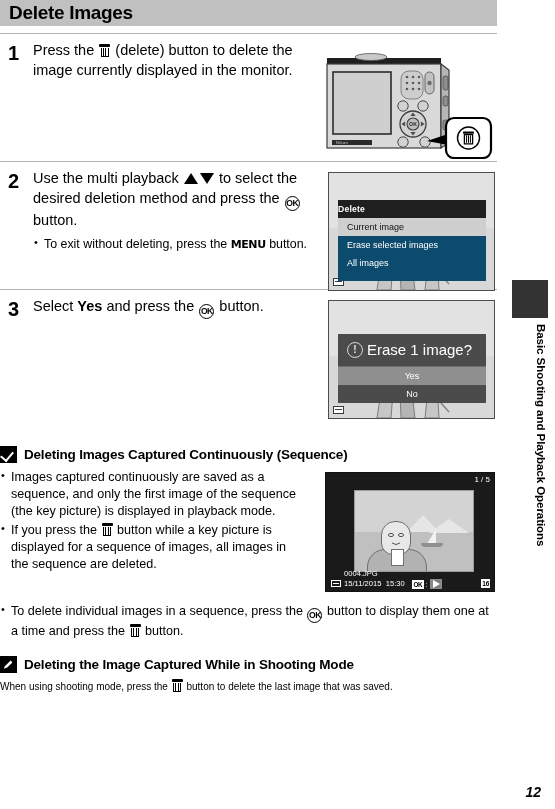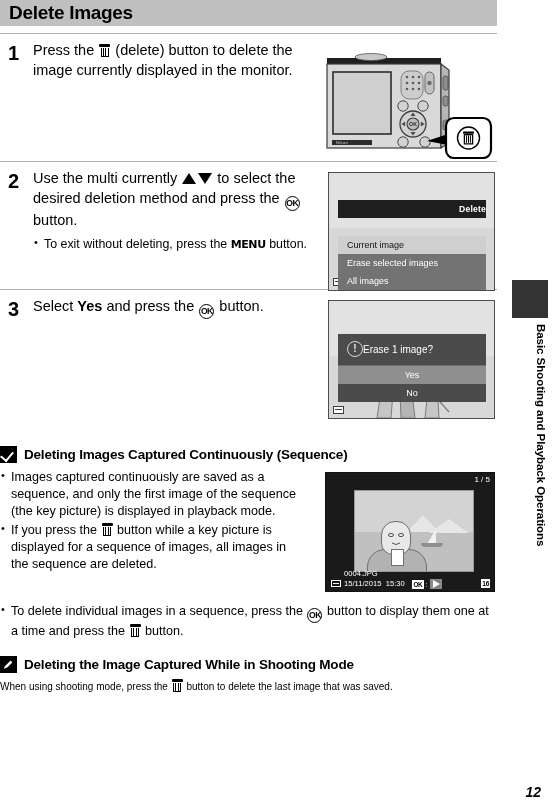--- a/index.html
+++ b/index.html
@@ -101,37 +101,37 @@
     border:1.4px solid #3a3a3a; background:#fff; box-sizing:border-box;
   }
   .mini-badge:after {
     content:""; position:absolute; left:1px; top:2px; right:1px; height:1.4px; background:#3a3a3a;
   }
 
   
   .menu-ov { position:absolute; left:9px; top:27px; width:148px; }
   .menu-title {
     background:#1f1f1f; color:#fff; font-size:8.6px; font-weight:bold;
-    text-align:right; padding:3.5px 0 4px; letter-spacing:0.2px;
-  }
-  .menu-items { background:#737373; padding:0 0 9px 0;margin-top:18px; }
+    text-align:left; padding:3.5px 0 4px; letter-spacing:0.2px;
+  }
+  .menu-items { background:#0c4a6e; padding:0 0 9px 0; }
   .menu-item {
     color:#fff; font-size:9px; padding:4px 0 4px 9px;
   }
   .menu-item.sel { background:#cfcfcf; color:#111; }
 
   
   .conf-ov { position:absolute; left:9px; top:33px; width:148px; background:#4b4b4b; }
   .conf-top { display:flex; align-items:center; padding:7px 0 8px 0; border-bottom:1px solid #6e6e6e; }
   .conf-excl {
     width:16px; height:16px; border:1.5px solid #d8d8d8; border-radius:50%;
     color:#e8e8e8; font-size:10px; line-height:14px; text-align:center;
     margin-left:9px; box-sizing:border-box; font-weight:bold;
   }
-  .conf-msg { flex:1; text-align:left; color:#fff; font-size:10px; padding-right:14px; }
+  .conf-msg { flex:1; text-align:right; color:#fff; font-size:15px; padding-right:14px; }
   .conf-btn { color:#fff; font-size:9px; text-align:center; padding:4px 0; }
   .conf-btn.sel { background:#8f8f8f; color:#fff; }
 
   
   .note { position:relative; margin-top:14px; }
   .note-head { display:flex; align-items:center; gap:7px; margin-bottom:6px; }
   .note-title { font-size:13.5px; font-weight:bold; letter-spacing:-0.2px; }
   .ic-box {
     width:17px; height:17px; background:#000; position:relative; flex:0 0 auto;
   }
@@ -318,21 +318,21 @@
             <line x1="155.4" y1="91.4" x2="155.4" y2="98.8" stroke="#000" stroke-width="1"></line>
           </g>
         </svg>
       </div>
     </div>
 
     <div class="step">
       <div class="step-num">2</div>
       <div class="step-body">
         <p>
-          <span>Use the multi currently</span>
+          <span>Use the multi playback</span>
           <span class="ic-up"></span><span class="ic-down"></span>
           <span>to select the desired deletion method and press the</span>
           <span class="ic-ok">OK</span>
           <span>button.</span>
         </p>
         <ul class="sub-list">
           <li>
             <span>To exit without deleting, press the</span>
             <span class="ic-menu">MENU</span>
             <span>button.</span>

